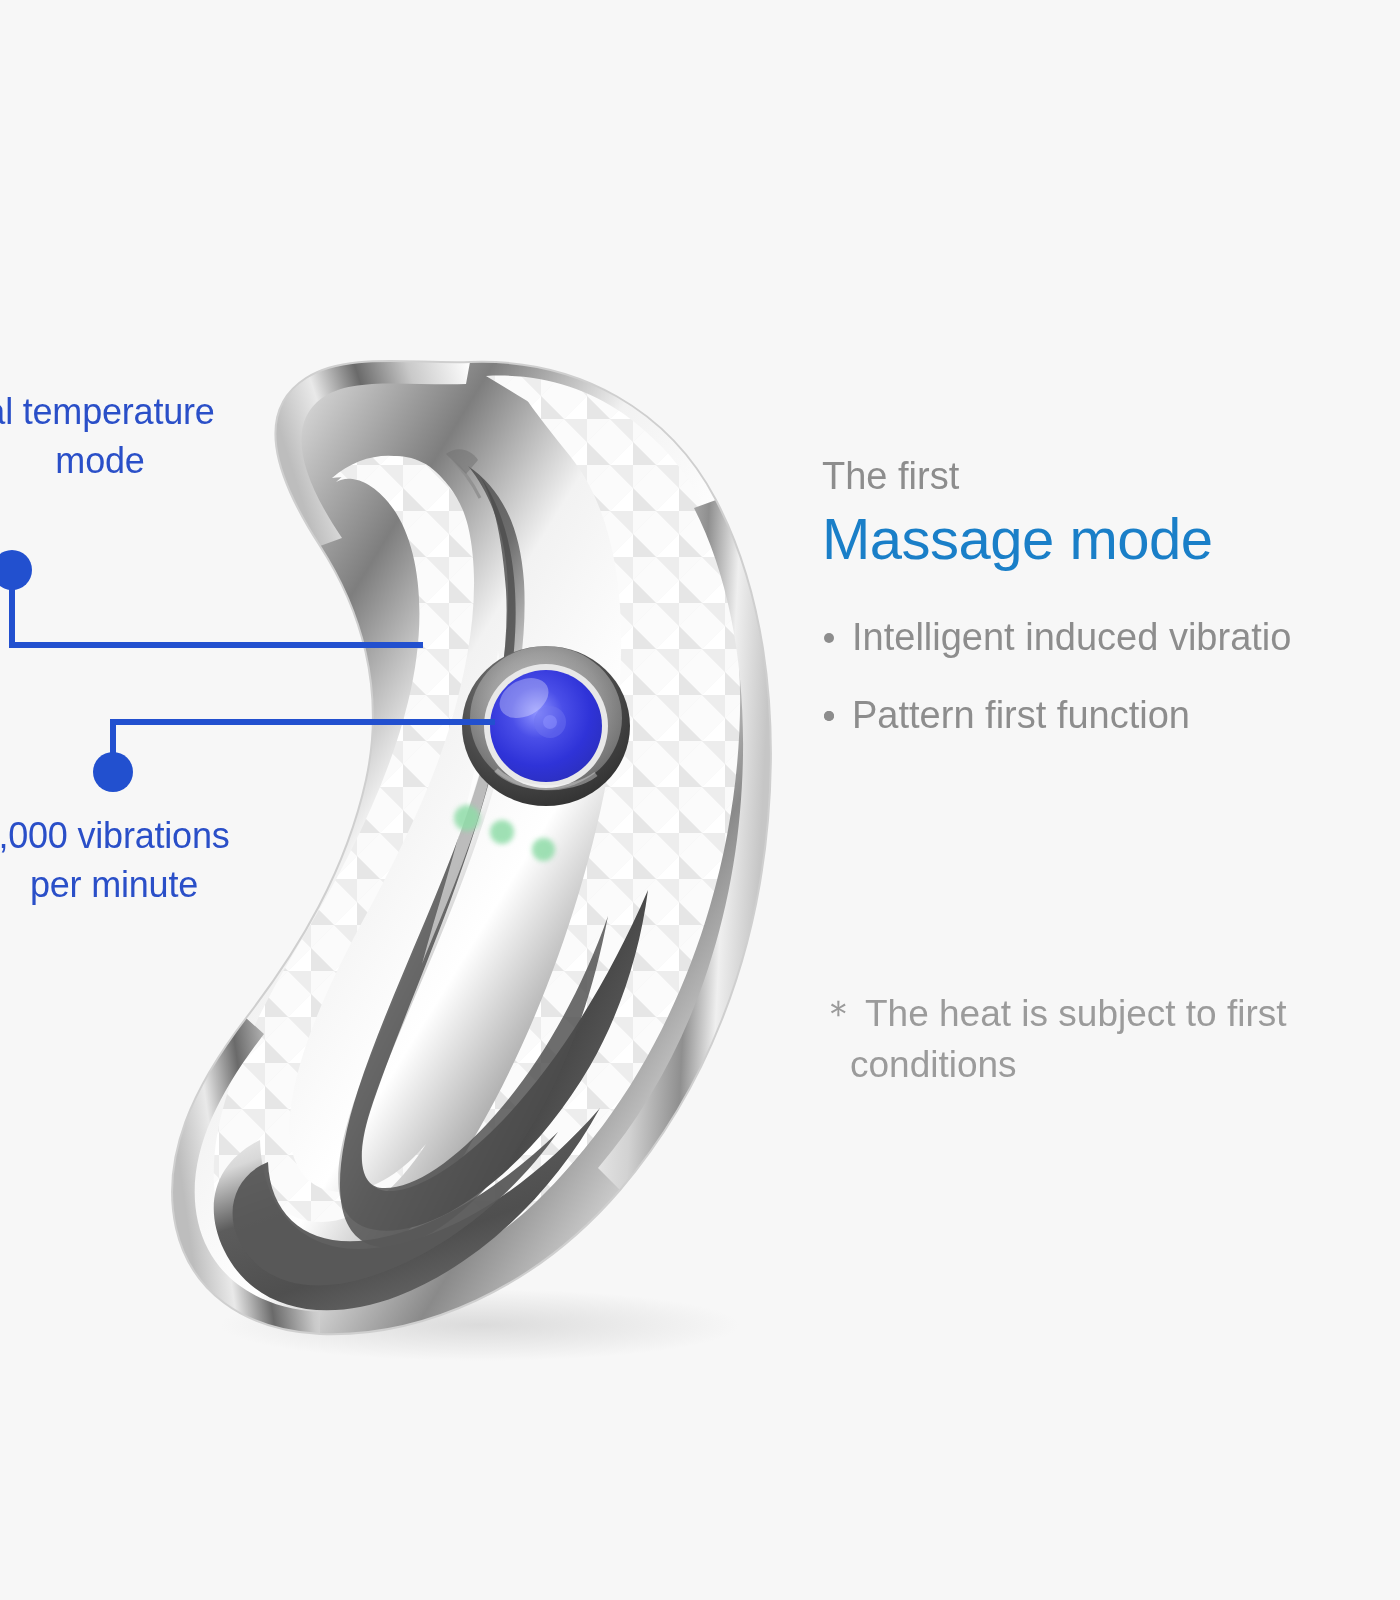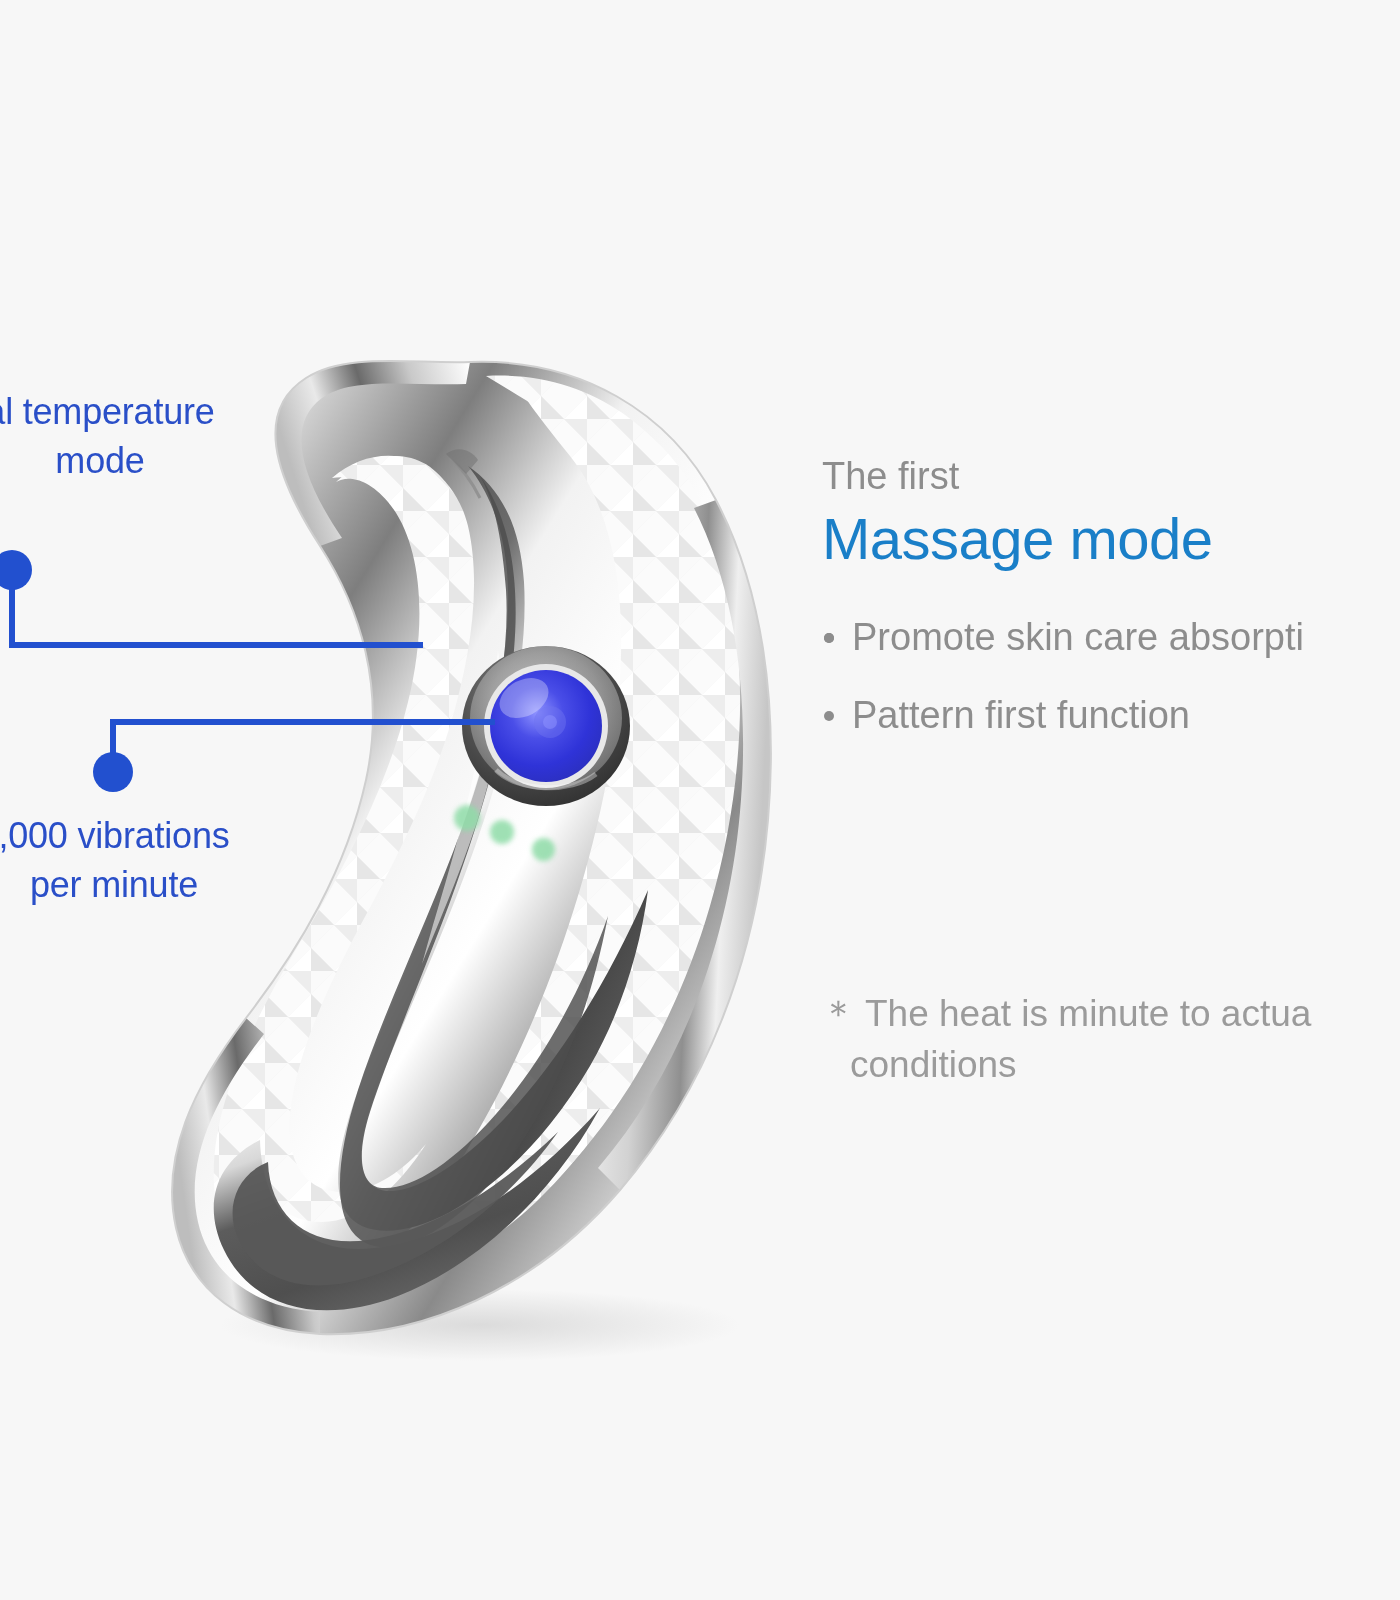--- a/index.html
+++ b/index.html
@@ -425,32 +425,32 @@
     <div>per minute</div>
   </div>
 
   <div id="right-column">
     <div id="eyebrow">The first</div>
     <div id="headline">Massage mode</div>
 
     <ul id="feature-list">
       <li>
         <span class="bullet-dot"></span>
+        <span>Intelligent induced vibratio</span>
       </li>
       <li>
         <span class="bullet-dot"></span>
-        <span>Promote skin care absorpti</span>
       </li>
       <li>
         <span class="bullet-dot"></span>
         <span>Pattern first function</span>
       </li>
     </ul>
   </div>
 
   <div id="footnote">
     <span class="foot-line-1">
-      <span class="asterisk">＊</span><span>The heat is minute to actua</span>
+      <span class="asterisk">＊</span><span>The heat is subject to first</span>
     </span>
     <span class="foot-line-2">conditions</span>
   </div>
 
 </div>
 
 </body></html>

